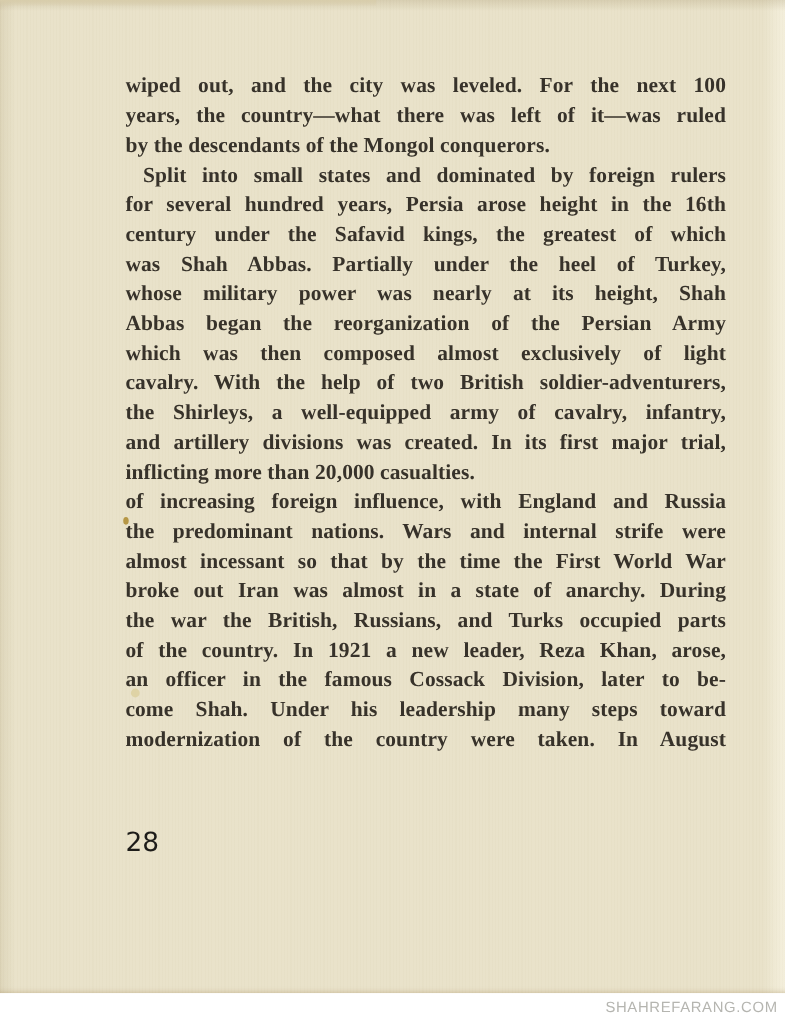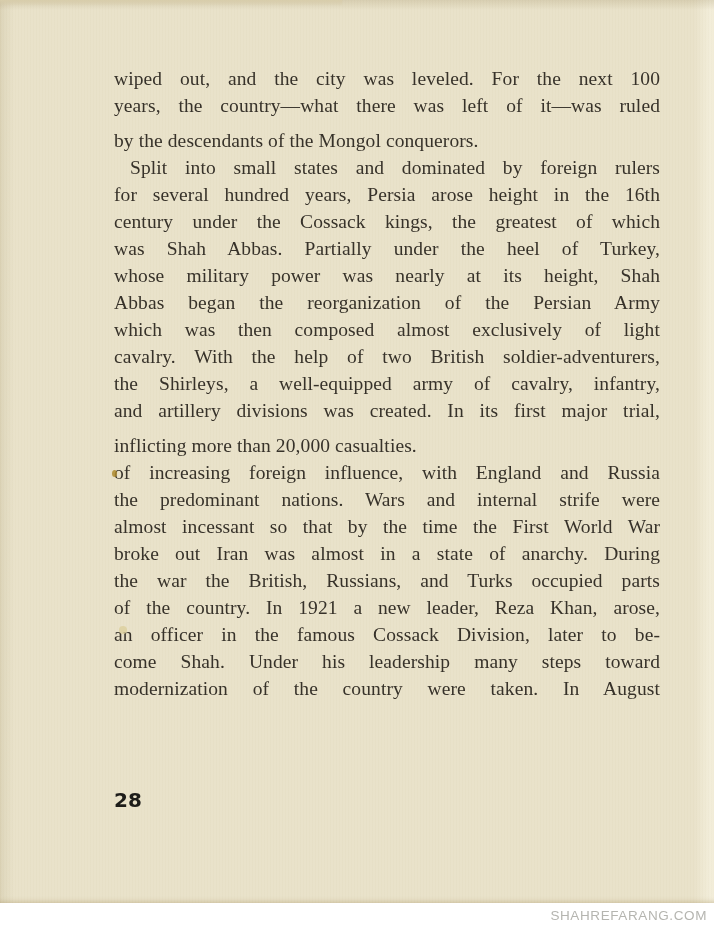--- a/index.html
+++ b/index.html
@@ -36,42 +36,42 @@
   }
   .page-text {
     position: absolute;
     left: 114px;
     top: 65px;
     width: 546px;
     font-size: 19.5px;
     line-height: 27px;
     color: var(--ink, #37322a);
     letter-spacing: 0.1px;
+    font-weight: bold;
   }
   .line {
     height: 27px;
     overflow: hidden;
     text-align: justify;
     text-align-last: justify;
   }
   .line.para-end {
     text-align: right;
     text-align-last: left;
-    margin-top: 8px;
   }
   .line.indent {
     padding-left: 16px;
   }
   .page-number {
     position: absolute;
     left: 114px;
-    top: 788px;
+    top: 752px;
     font-family: "DejaVu Sans", sans-serif;
-    font-weight: bold;
-    font-size: 20px;
+    font-weight: normal;
+    font-size: 24px;
     color: var(--pagenum-ink, #1d1c19);
   }
   .paper-speck-1 {
     position: absolute;
     left: 112px; top: 470px;
     width: 5px; height: 7px;
     border-radius: 50%;
     background: #ad8a2e;
     opacity: 0.85;
   }
@@ -105,21 +105,21 @@
 <body style="--paper: #e9e2c9; --edge: #d8cdab; --ink: #37322a; --pagenum-ink: #1d1c19; --footer-bg: #ffffff; --wm: #b5b5b0;">
 
 <div class="page-sheet">
   <div class="top-edge-shadow"></div>
   <div class="page-text">
       <div class="line">wiped out, and the city was leveled. For the next 100</div>
       <div class="line">years, the country—what there was left of it—was ruled</div>
       <div class="line para-end">by the descendants of the Mongol conquerors.</div>
       <div class="line indent">Split into small states and dominated by foreign rulers</div>
       <div class="line">for several hundred years, Persia arose height in the 16th</div>
-      <div class="line">century under the Cossack kings, the greatest of which</div>
+      <div class="line">century under the Safavid kings, the greatest of which</div>
       <div class="line">was Shah Abbas. Partially under the heel of Turkey,</div>
       <div class="line">whose military power was nearly at its height, Shah</div>
       <div class="line">Abbas began the reorganization of the Persian Army</div>
       <div class="line">which was then composed almost exclusively of light</div>
       <div class="line">cavalry. With the help of two British soldier-adventurers,</div>
       <div class="line">the Shirleys, a well-equipped army of cavalry, infantry,</div>
       <div class="line">and artillery divisions was created. In its first major trial,</div>
       <div class="line para-end">inflicting more than 20,000 casualties.</div>
       <div class="line">of increasing foreign influence, with England and Russia</div>
       <div class="line">the predominant nations. Wars and internal strife were</div>

